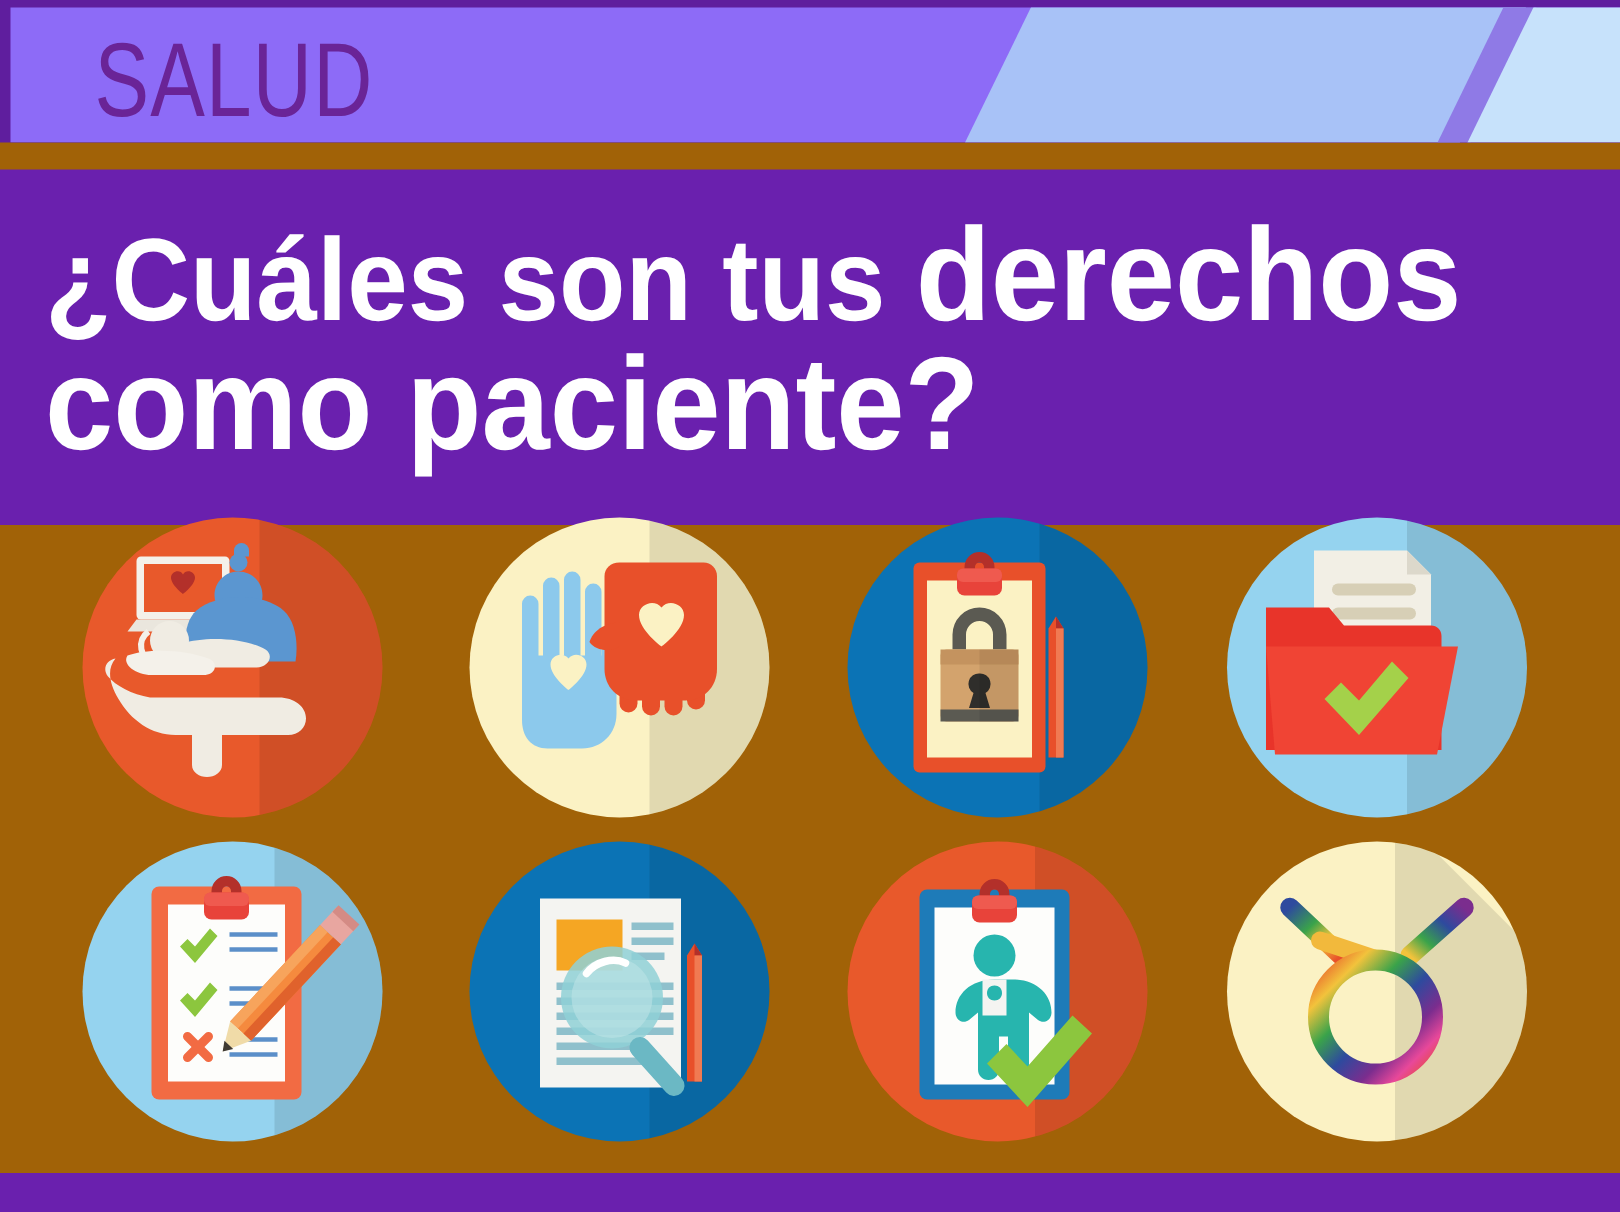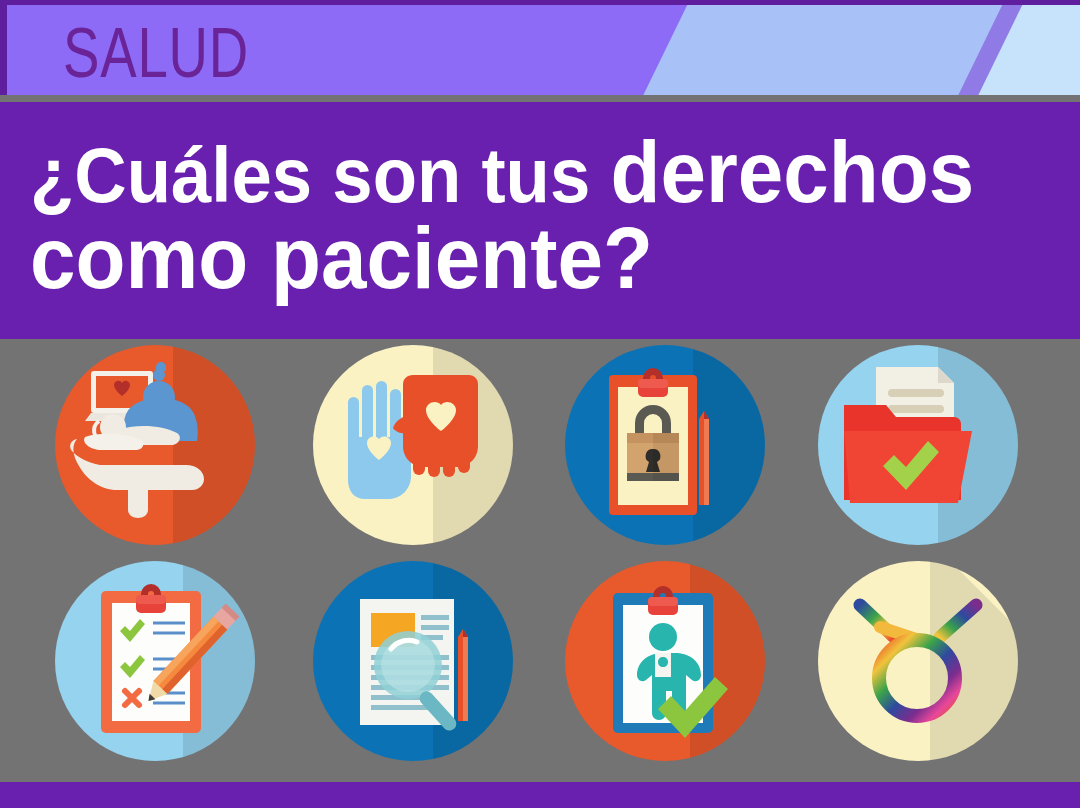--- a/index.html
+++ b/index.html
@@ -7,21 +7,21 @@
     padding: 0;
     background: #ffffff;
   }
   body {
     font-family: "Liberation Sans", sans-serif;
   }
   #poster {
     position: relative;
     width: 1080px;
     height: 808px;
-    background: #737373;
+    background: #a16207;
     overflow: hidden;
   }
 
   
   .kicker-band {
     position: absolute;
     left: 0; top: 0;
     width: 1080px;
     height: 95px;
     background: #5f1e9e;
@@ -57,21 +57,21 @@
     color: #6a2497;
     transform: scaleX(0.78);
     transform-origin: left top;
     line-height: 90px;
     white-space: nowrap;
   }
 
   
   .title-band {
     position: absolute;
-    left: 0; top: 102px;
+    left: 0; top: 113px;
     width: 1080px;
     height: 237px;
     background: #6a20ae;
   }
   .title-line {
     position: absolute;
     left: 30px;
     color: #ffffff;
     white-space: nowrap;
     font-family: "Liberation Sans", sans-serif;

